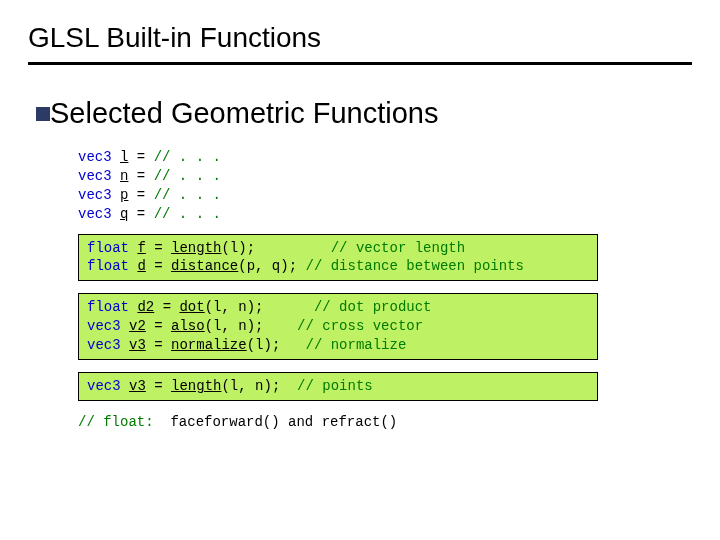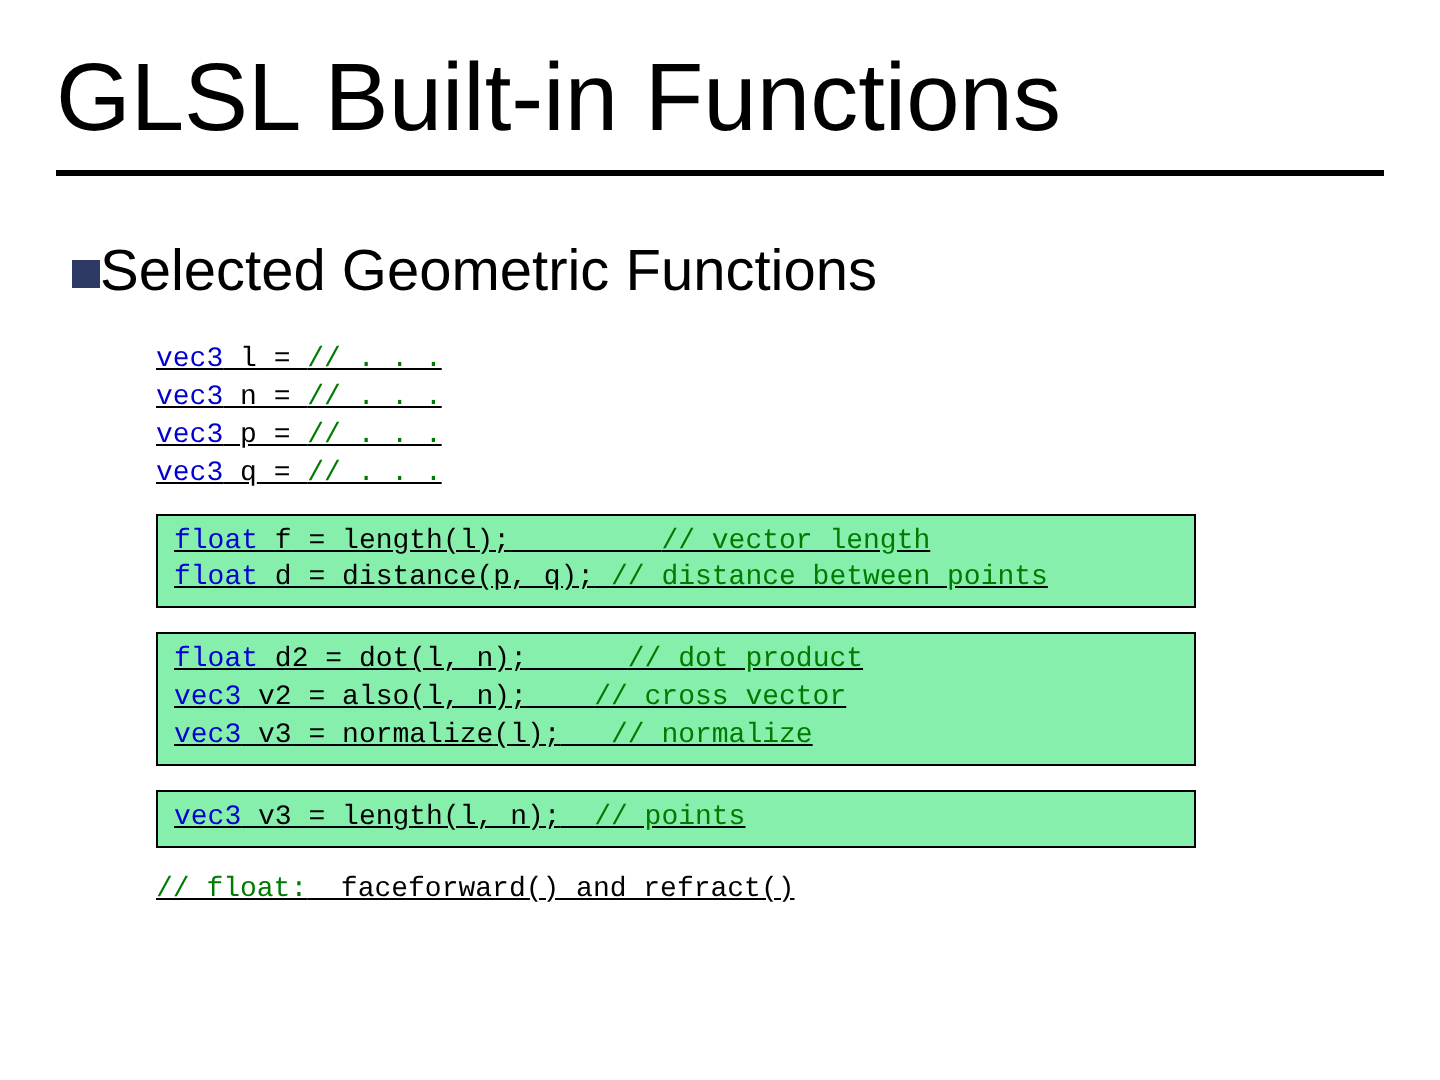--- a/index.html
+++ b/index.html
@@ -15,21 +15,21 @@
   .slide {
     position: relative;
     width: 720px;
     height: 540px;
     box-sizing: border-box;
   }
   .title-wrap {
     padding: 22px 28px 8px 28px;
   }
   .title {
-    font-size: 48px;
+    font-size: 28px;
     font-weight: 400;
     letter-spacing: 0px;
     margin: 0 0 6px 0;
   }
   .title-rule {
     border: none;
     border-top: 3px solid #000;
     margin: 8px 0 0 0;
   }
   .body {
@@ -50,28 +50,27 @@
   .bullet-text {
     font-size: 29px;
     font-weight: 400;
   }
   .code-area {
     margin-left: 42px;
     font-family: "Courier New", Courier, monospace;
     font-size: 14px;
     line-height: 1.35;
     color: #000;
-    text-decoration: underline;
   }
   .plain-block {
     margin: 6px 0 10px 0;
     white-space: pre;
   }
   .boxed {
-    background: #86efac;
+    background: #bef264;
     border: 1px solid #000;
     padding: 4px 26px 4px 8px;
     margin: 8px 0 12px 0;
     white-space: pre;
     display: block;
     width: fit-content;
     min-width: 520px;
     box-sizing: border-box;
   }
   .kw   { color: #0000d0; }         

